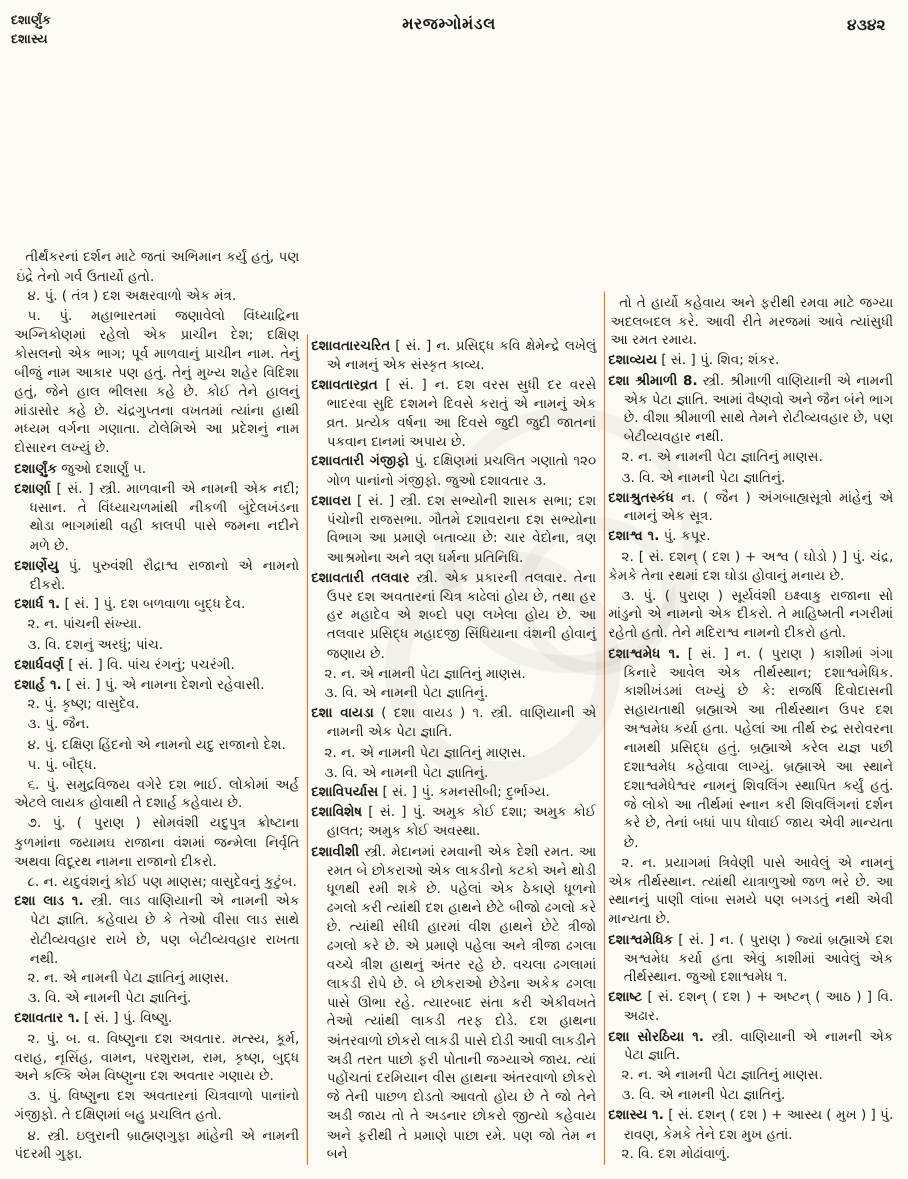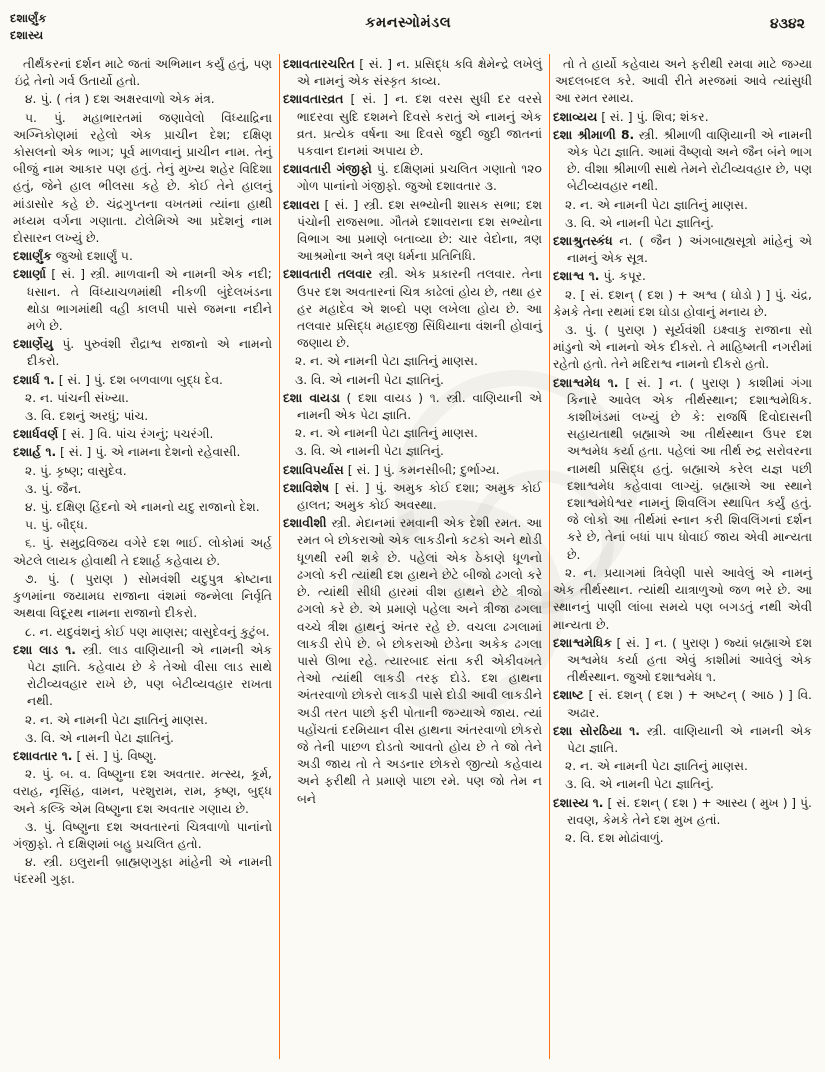--- a/index.html
+++ b/index.html
@@ -23,20 +23,21 @@
     font-weight:bold;
   }
   .hdr-left{font-size:11.5px;line-height:1.45;text-align:left;}
   .hdr-center{font-size:14.5px;padding-top:4px;letter-spacing:.5px;}
   .hdr-right{font-size:14px;padding-top:5px;padding-right:14px;}
   
   .cols{
     display:flex;
     height:1005px;
     overflow:hidden;
+    align-items:flex-end;
   }
   .col{
     flex:1 1 0;
     padding:2px 7px 0 3px;
     overflow:hidden;
     text-align:justify;
     font-size:12.3px;
     line-height:17.2px;
   }
   .col + .col{border-left:1px solid #f97316;}
@@ -57,21 +58,21 @@
 <div class="page">
   <div class="wm wm1"></div>
   <div class="wm wm2"></div>
   <div class="wm wm3"></div>
 
   <div class="hdr">
     <div class="hdr-left">
       <div>દશાર્ણુંક</div>
       <div>દશાસ્ય</div>
     </div>
-    <div class="hdr-center">કમનસ્ગોમંડલ</div>
+    <div class="hdr-center">મરજમ્ગોમંડલ</div>
     <div class="hdr-right">૪૩૪૨</div>
   </div>
 
   <div class="cols" id="columns">
       <div class="col">
         <p class="cont"><span>તીર્થંકરનાં દર્શન માટે જતાં અભિમાન કર્યું હતું, પણ ઇંદ્રે તેનો ગર્વ ઉતાર્યો હતો.</span></p>
         <p class="sense"><span>૪. પું. ( તંત્ર ) દશ અક્ષરવાળો એક મંત્ર.</span></p>
         <p class="sense"><span>૫. પું. મહાભારતમાં જણાવેલો વિંધ્યાદ્રિના અગ્નિકોણમાં રહેલો એક પ્રાચીન દેશ; દક્ષિણ કોસલનો એક ભાગ; પૂર્વ માળવાનું પ્રાચીન નામ. તેનું બીજું નામ આકાર પણ હતું. તેનું મુખ્ય શહેર વિદિશા હતું, જેને હાલ ભીલસા કહે છે. કોઈ તેને હાલનું માંડાસોર કહે છે. ચંદ્રગુપ્તના વખતમાં ત્યાંના હાથી મધ્યમ વર્ગના ગણાતા. ટોલેમિએ આ પ્રદેશનું નામ દોસારન લખ્યું છે.</span></p>
         <p class="entry"><span class="lead">દશાર્ણુંક</span><span> જુઓ દશાર્ણું ૫.</span></p>
         <p class="entry"><span class="lead">દશાર્ણા</span><span> [ સં. ] સ્ત્રી. માળવાની એ નામની એક નદી; ધસાન. તે વિંધ્યાચળમાંથી નીકળી બુંદેલખંડના થોડા ભાગમાંથી વહી કાલપી પાસે જમના નદીને મળે છે.</span></p>

